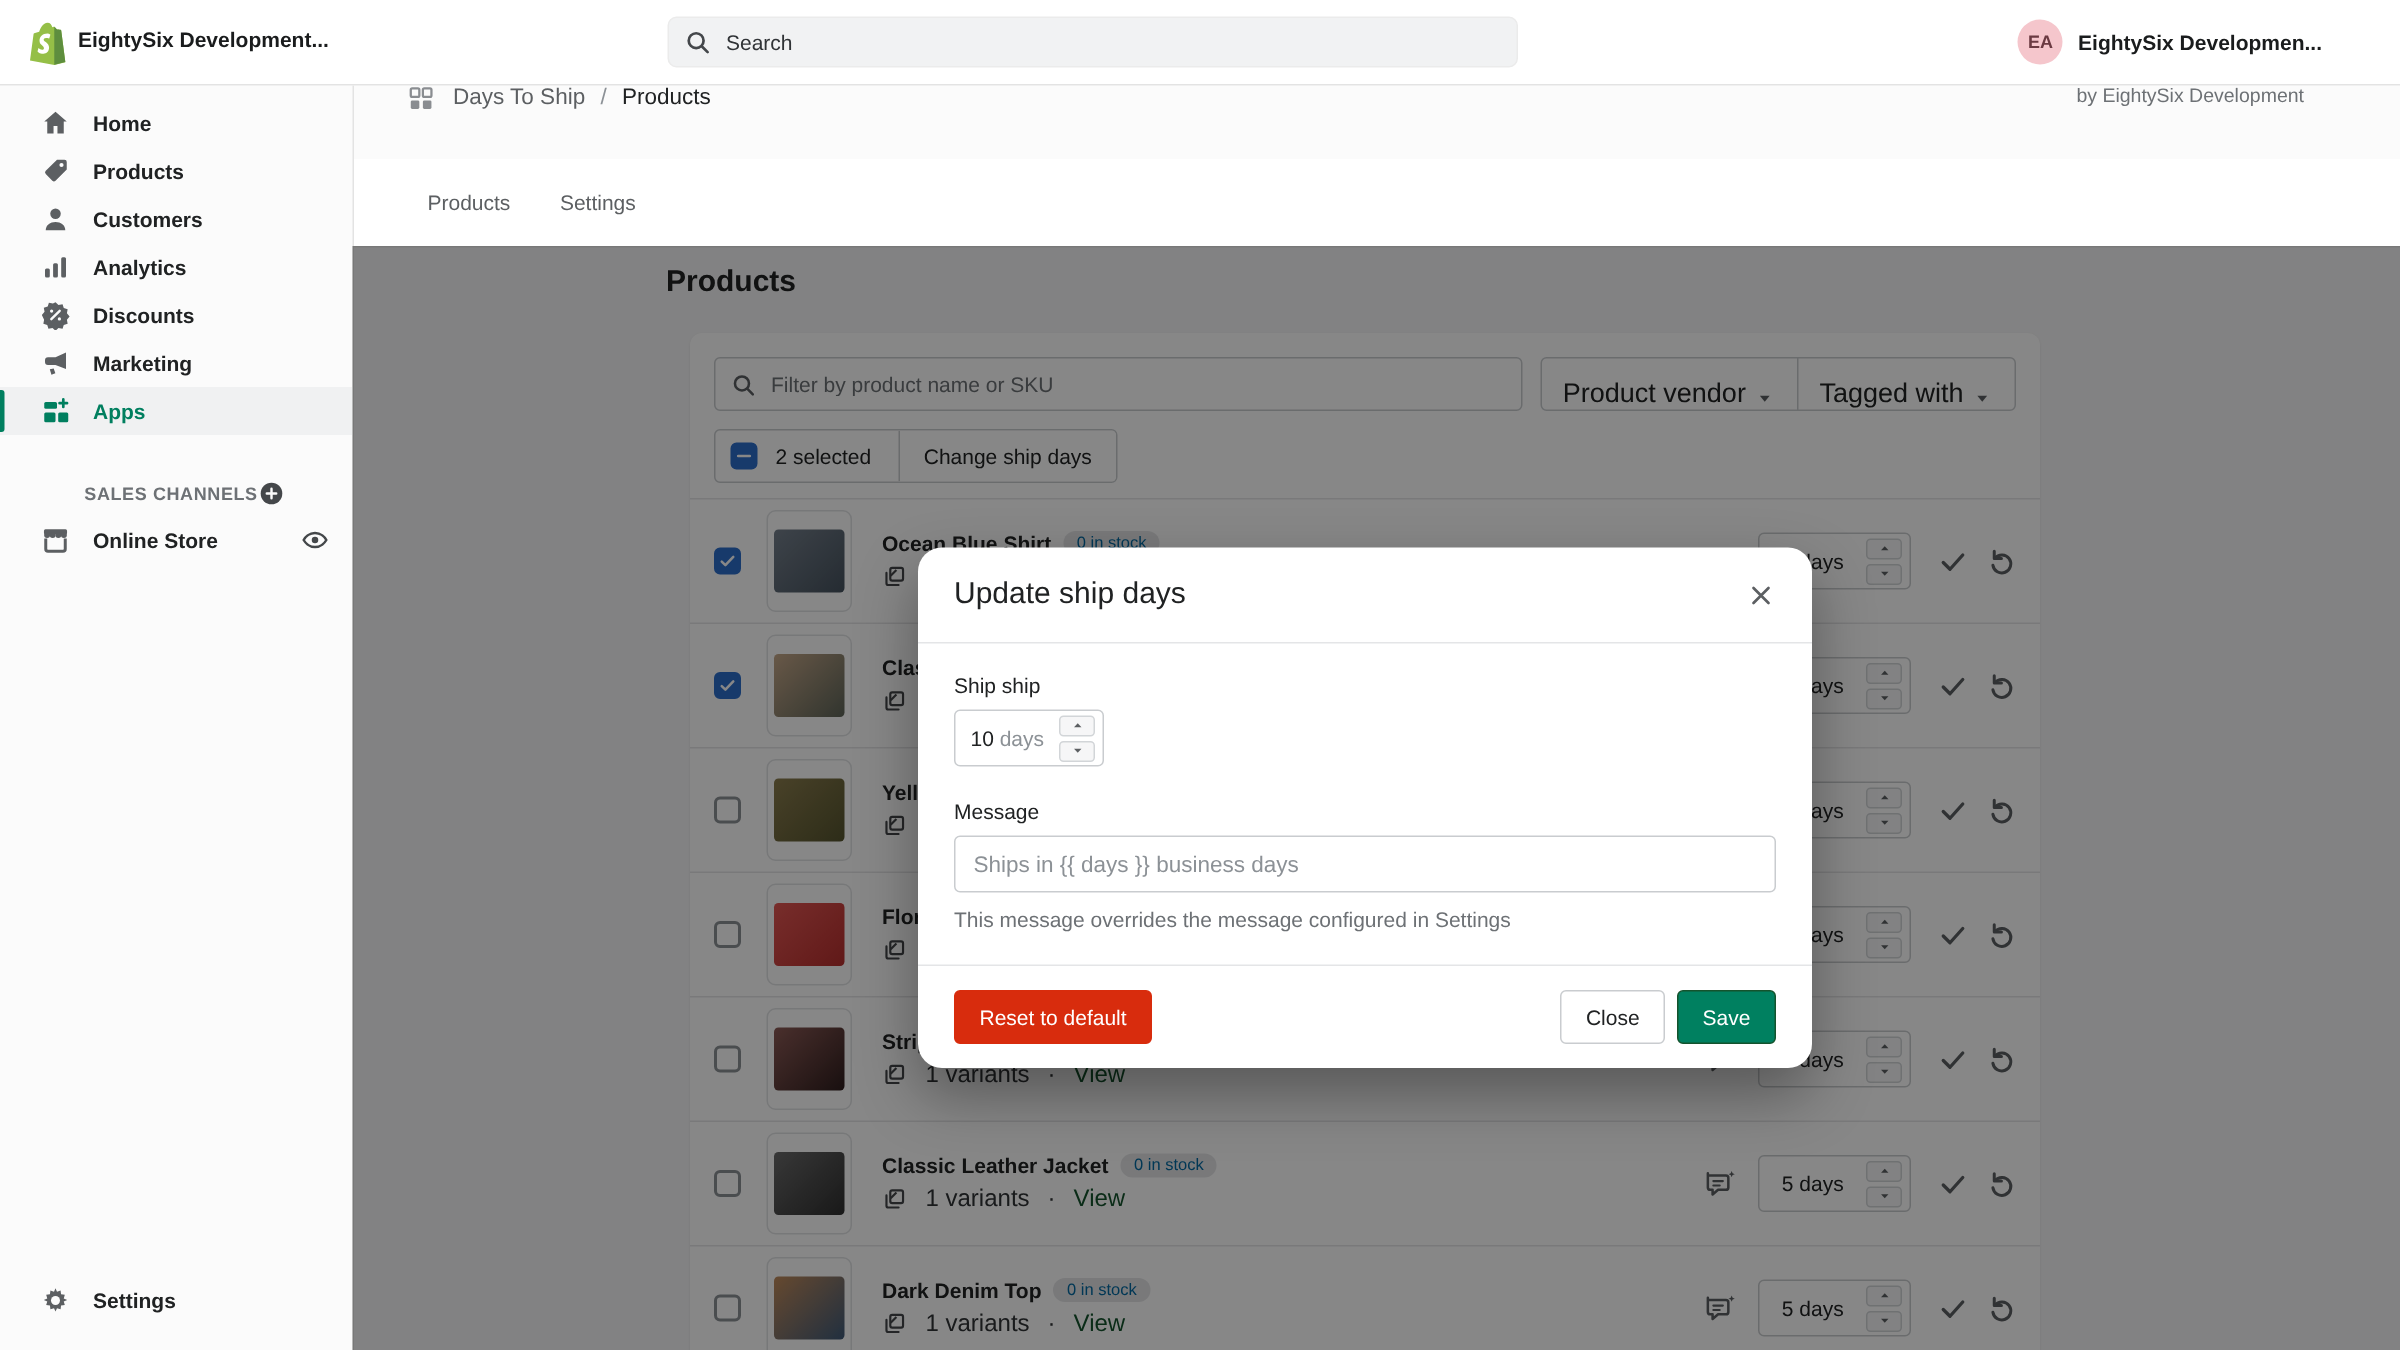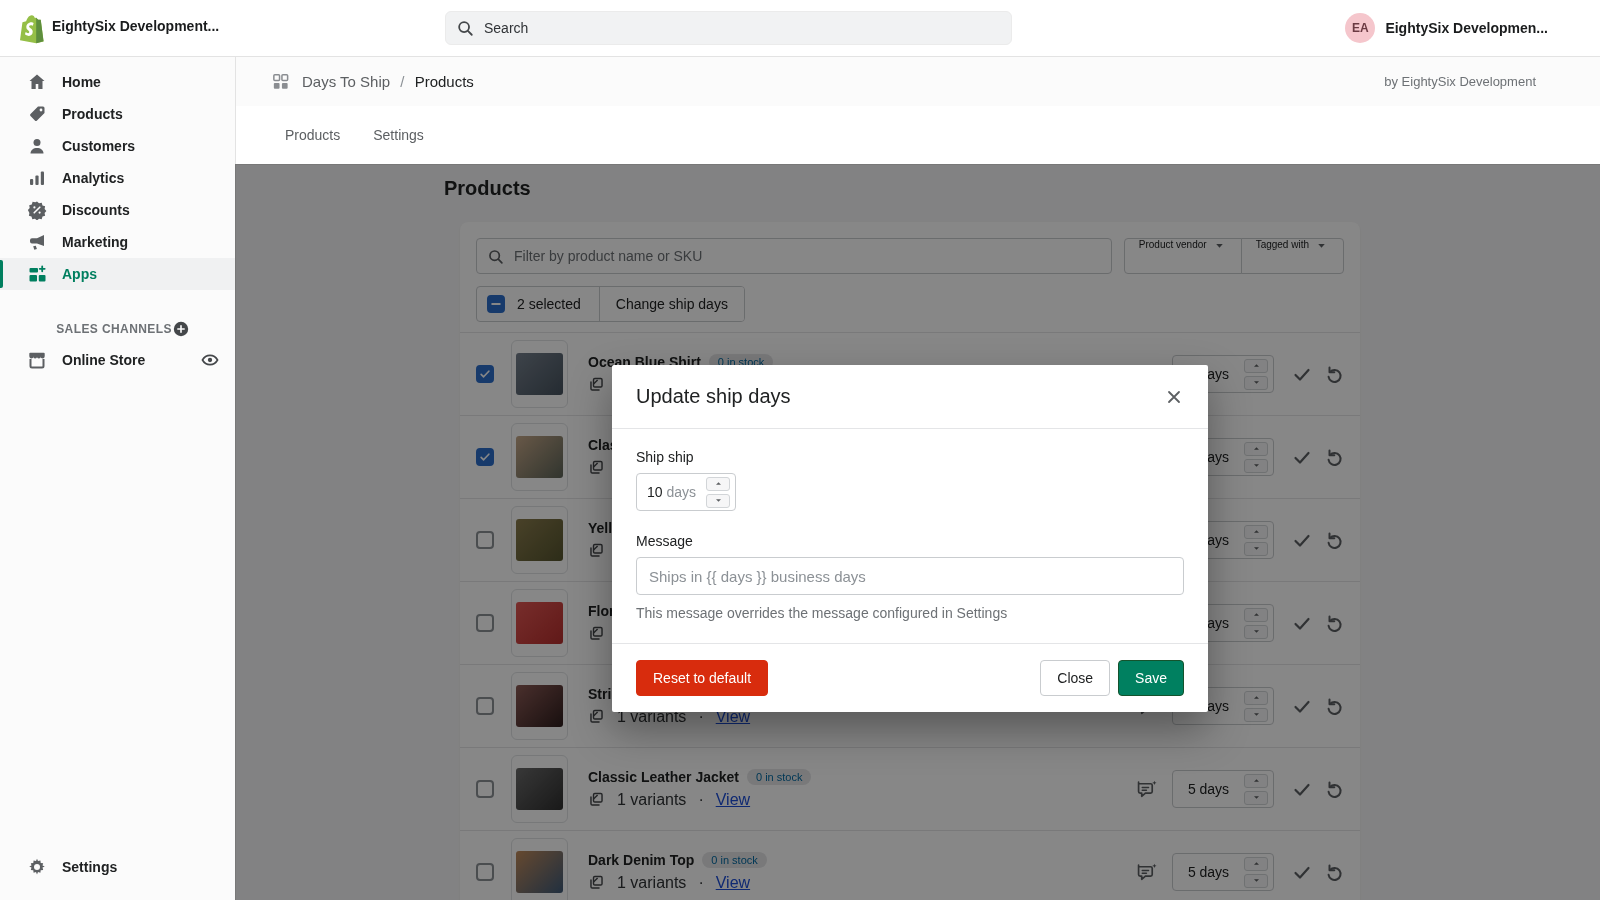--- a/index.html
+++ b/index.html
@@ -41,21 +41,21 @@
   .channel-item{height:32px;display:flex;align-items:center;gap:15px;padding:0 16px 0 27px;
             font-size:14px;font-weight:bold;color:#202223;cursor:pointer}
   .channel-item .icon{color:#5c5f62;width:20px;height:20px}
   .channel-item .eye{margin-left:auto;color:#44474a;width:18px;height:18px}
   .settings-item{position:absolute;left:0;right:0;bottom:16px;height:34px;display:flex;align-items:center;
             gap:15px;padding-left:27px;font-size:14px;font-weight:bold;color:#202223;cursor:pointer}
   .settings-item .icon{color:#5c5f62;width:20px;height:20px}
 
   
   .subheader{position:absolute;top:56px;left:235px;right:0;height:50px;background:#fbfbfb;
-             border-bottom:4px solid #c2410c;display:flex;align-items:center;z-index:60}
+             border-bottom:4px solid #c2410c;display:flex;align-items:flex-start;z-index:60}
   .subheader .appicon{margin-left:36px;color:#8a8d91;width:19px;height:19px}
   .crumbs{margin-left:12px;font-size:15px}
   .crumb-app{color:#5c5f62;cursor:pointer}
   .crumb-sep{color:#8c9196;margin:0 6px}
   .crumb-page{color:#202223}
   .byline{margin-left:auto;margin-right:64px;font-size:13px;color:#6d7175}
 
   
   .tabsbar{position:absolute;top:106px;left:235px;right:0;height:58px;background:#fff;
            border-bottom:1px solid #e3e3e3;display:flex;align-items:center;z-index:60}
@@ -68,22 +68,22 @@
   .card{position:absolute;left:225px;top:58px;width:900px;height:720px;background:#fff;border-radius:8px;
         box-shadow:0 1px 2px rgba(0,0,0,.08);box-sizing:border-box;padding:16px 0 0 0}
   .filter-row{display:flex;padding:0 16px;gap:12px}
   .filter-input{flex:1;height:36px;border:1px solid #c9cccf;border-radius:4px;display:flex;align-items:center;
         padding:0 10px;box-sizing:border-box;background:#fff}
   .filter-input .icon{color:#5c5f62;margin-right:8px}
   .filter-input input{border:none;outline:none;font-size:14px;width:100%;color:#202223;background:transparent;
         font-family:"Liberation Sans",sans-serif}
   .filter-input input::placeholder{color:#6d7175}
   .seg{display:flex}
-  .seg .seg-btn{height:36px;background:#fff;border:1px solid #c9cccf;font-size:10px;color:#202223;
-        display:flex;align-items:flex-start;gap:6px;padding:0 14px;cursor:pointer;box-sizing:border-box}
+  .seg .seg-btn{height:36px;background:#fff;border:1px solid #c9cccf;font-size:18px;color:#202223;
+        display:flex;align-items:flex-end;gap:6px;padding:0 14px;cursor:pointer;box-sizing:border-box}
   .seg .seg-btn:first-child{border-radius:4px 0 0 4px}
   .seg .seg-btn:last-child{border-radius:0 4px 4px 0;margin-left:-1px}
   .seg .icon{color:#5c5f62;width:14px;height:14px}
   .bulk-row{display:flex;padding:12px 16px 10px 16px}
   .bulk-seg{display:flex;border:1px solid #c9cccf;border-radius:4px;overflow:hidden;background:#fff}
   .bulk-left{display:flex;align-items:center;gap:12px;padding:0 18px 0 10px;height:34px}
   .bulk-count{font-size:14px;color:#202223}
   .bulk-btn{height:34px;border:none;border-left:1px solid #c9cccf;background:#fff;font-size:14px;color:#202223;
         padding:0 16px;cursor:pointer;font-family:"Liberation Sans",sans-serif}
   .cb{width:18px;height:18px;border:2px solid #8c9196;border-radius:4px;background:#fff;box-sizing:border-box;
@@ -94,35 +94,35 @@
   .row{height:83px;border-bottom:1px solid #e4e5e7;display:flex;align-items:center;padding:0 16px;box-sizing:border-box}
   .row .thumb{width:55px;height:66px;border:1px solid #e1e3e5;border-radius:6px;background:#fff;margin:0 20px 0 17px;
         display:flex;align-items:center;justify-content:center;flex:none}
   .row .thumb .ph{width:47px;height:42px;border-radius:3px}
   .prod-info{display:flex;flex-direction:column;gap:6px}
   .prod-line1{display:flex;align-items:center;gap:8px}
   .prod-name{font-size:14px;font-weight:bold;color:#202223}
   .stock-badge{background:#e4e5e7;border-radius:10px;padding:2px 9px;font-size:11px;color:#0369a1}
   .prod-line2{display:flex;align-items:flex-start;gap:12px;font-size:16px;color:#303336}
   .prod-line2 .icon{color:#44474a;width:17px;height:17px}
-  .view-link{color:#1d4ed8;text-decoration:underline;cursor:pointer}
+  .view-link{color:#14532d;cursor:pointer}
   .row-right{margin-left:auto;display:flex;align-items:center}
   .row-right .msgicon{color:#5c5f62;width:21px;height:21px;margin-right:14px;cursor:pointer}
   .days-box{width:102px;height:38px;border:1px solid #c9cccf;border-radius:4px;background:#fff;
         display:flex;align-items:center;box-sizing:border-box}
   .days-box .val{flex:1;text-align:center;font-size:14px;color:#202223}
   .spin{width:24px;margin-right:5px;display:flex;flex-direction:column;gap:3px}
   .spin .sp{height:14px;border:1px solid #d2d5d8;border-radius:3px;background:#f6f6f7;display:flex;
         align-items:center;justify-content:center;cursor:pointer;color:#5c5f62;padding:0}
   .row-right .okicon{color:#5c5f62;width:20px;height:20px;margin:0 12px 0 18px;cursor:pointer}
   .row-right .undoicon{color:#5c5f62;width:20px;height:20px;cursor:pointer}
 
   
   .overlay{position:absolute;top:164px;left:235px;right:0;bottom:0;background:rgba(0,0,0,.47);z-index:90}
-  .modal{position:absolute;left:612px;top:365px;width:596px;background:#fff;border-radius:2px;z-index:100;
+  .modal{position:absolute;left:612px;top:365px;width:596px;background:#fff;border-radius:16px;z-index:100;
         box-shadow:0 18px 40px rgba(0,0,0,.35)}
   .modal-header{display:flex;align-items:center;justify-content:space-between;padding:20px 24px;
         border-bottom:1px solid #e4e5e7}
   .modal-title{font-size:20px;color:#202223}
   .modal-close{color:#5c5f62;width:20px;height:20px;cursor:pointer}
   .modal-body{padding:20px 24px 4px 24px}
   .field-label{font-size:14px;color:#202223;margin-bottom:8px}
   .ship-days-box{width:100px;height:38px;border:1px solid #c9cccf;border-radius:4px;display:flex;align-items:center;
         box-sizing:border-box;margin-bottom:22px}
   .ship-days-box .valwrap{flex:1;text-align:center;font-size:14px}

